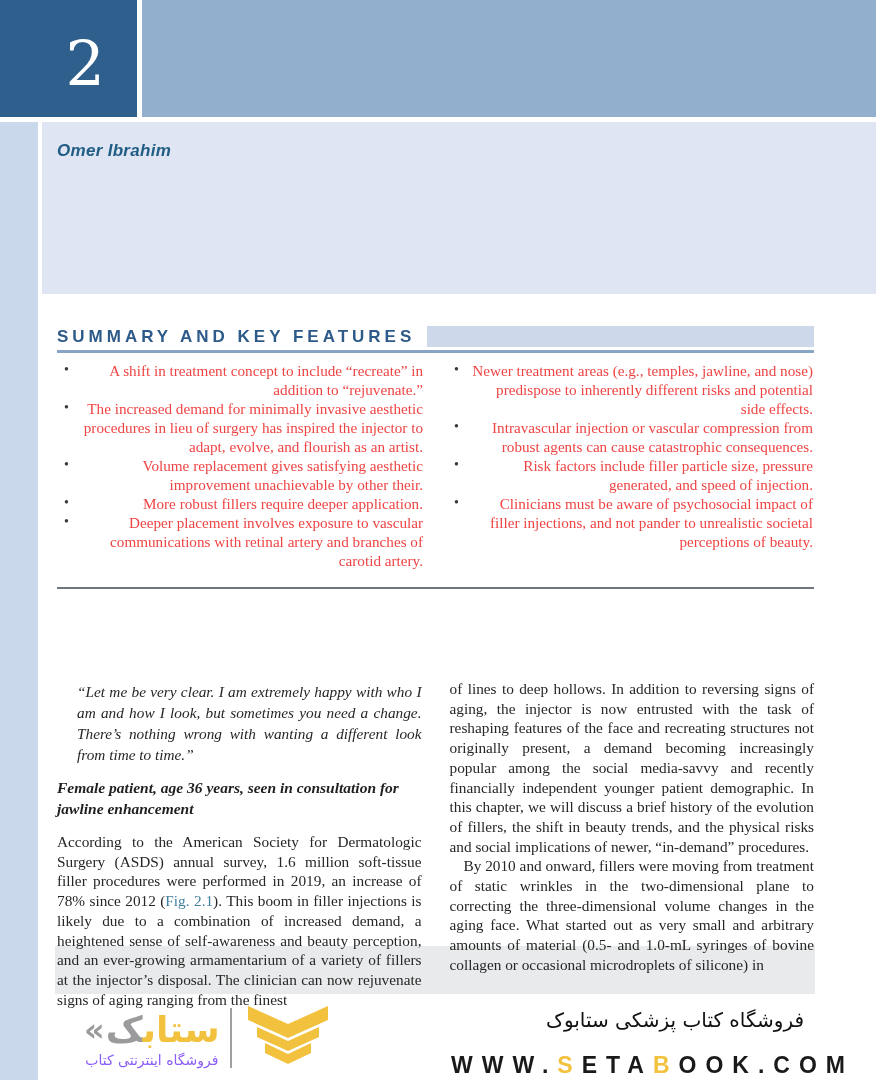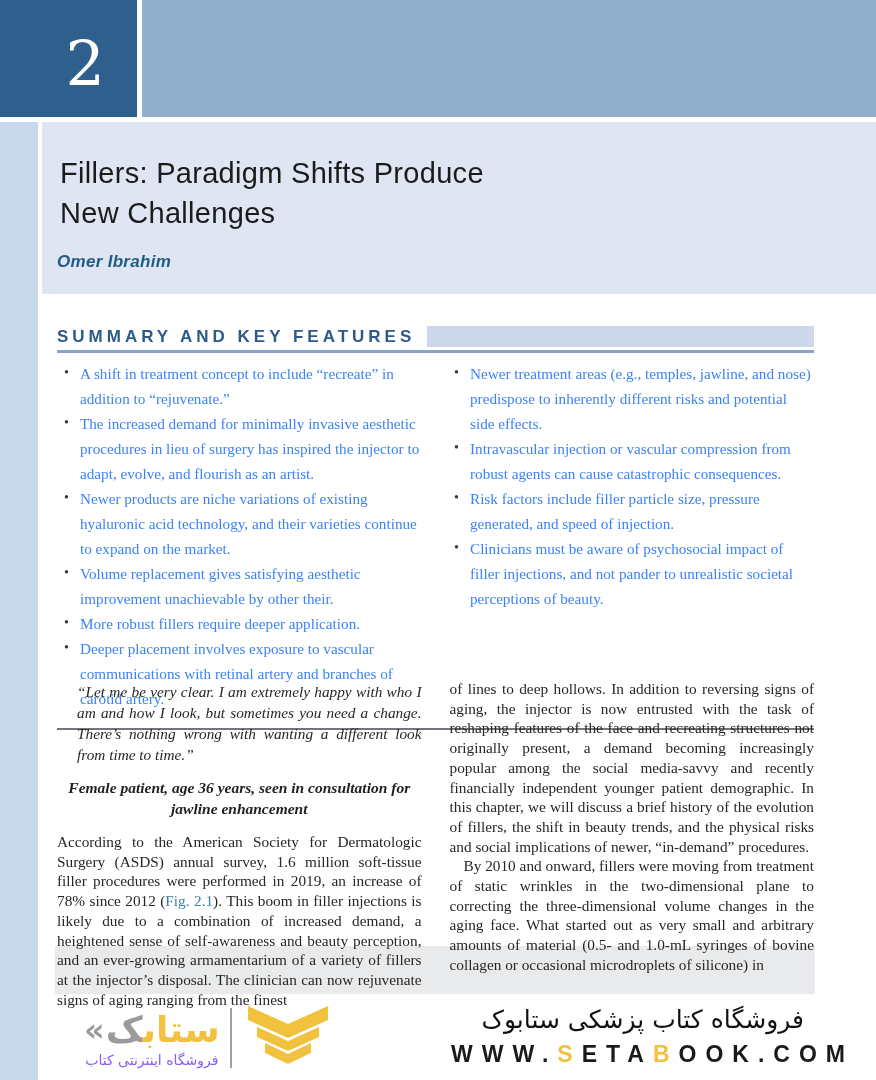--- a/index.html
+++ b/index.html
@@ -41,36 +41,36 @@
   }
   .author {
     margin:19px 0 0 15px;
     font-family:"Liberation Sans", sans-serif;
     font-style:italic; font-weight:bold; font-size:17px; color:#215d84;
     letter-spacing:0.3px;
   }
 
   
   .summary {
-    position:absolute; left:57px; top:326px; width:757px;
+    position:absolute; left:57px; top:326px; width:757px;text-align:right;
   }
   .summary-head {
     display:flex; align-items:stretch;
     border-bottom:3px solid #88a5c6; padding-bottom:3px;
   }
   .summary-title {
     font-family:"Liberation Sans", sans-serif; font-weight:bold;
     font-size:17px; letter-spacing:4px; color:#2d5a88; white-space:nowrap;
     line-height:21px;
   }
   .summary-fill { flex:1; background:#cdd9eb; margin-left:12px; }
   .summary-cols { display:flex; gap:24px; margin-top:8px; }
   .summary-col { width:366px; }
   ul.bullets {
-    list-style:none; font-size:15.2px; line-height:25px; color:#3b82f6;
+    list-style:none; font-size:15.2px; line-height:19px; color:#ef4444;
   }
   ul.bullets li { padding-left:23px; position:relative; }
   ul.bullets li::before {
     content:"\2022"; position:absolute; left:7px; top:-1px; font-size:14px; color:#3a3a3a;
   }
   .summary-rule { margin-top:17px; border-top:2px solid #70767c; }
 
   
   .scan-band {
     position:absolute; left:55px; top:946px; width:760px; height:48px;
@@ -79,21 +79,21 @@
   .body-cols {
     position:absolute; left:57px; top:679px; width:757px;
     display:flex; gap:28px;
   }
   .col {
     width:366px; font-size:15.3px; line-height:19.7px; color:#262626;
     text-align:justify;
   }
   .quote { font-style:italic; margin:2px 0 0 20px; line-height:21px; }
   .attrib {
-    font-weight:bold; font-style:italic; text-align:center;
+    font-weight:bold; font-style:italic; text-align:left;
     margin-top:13px; line-height:20.5px; font-size:15.5px; color:#1f1f1f;
   }
   .para { margin-top:13px; }
   .para-indent { text-indent:14px; }
   .fig-link { color:#41809e; text-decoration:none; cursor:pointer; }
 
   
   .footer-logo {
     position:absolute; left:84px; top:1006px;
     display:flex; align-items:center;
@@ -114,58 +114,53 @@
   .logo-divider {
     width:2px; height:60px; background:#a0a0a2; margin:0 13px 0 10px;
   }
   .emblem { display:block; }
 
   .footer-right {
     position:absolute; right:22px; top:1008px; text-align:right;
   }
   .store-line {
     direction:rtl;
-    font-family:"DejaVu Sans", sans-serif; font-size:25px; color:#111111;
-    margin-right:50px; margin-bottom:9px; line-height:24px;
+    font-family:"DejaVu Sans", sans-serif; font-size:20px; color:#111111;
+    margin-right:50px; margin-bottom:20px; line-height:24px;
   }
   .url-line {
     font-family:"Liberation Sans", sans-serif; font-weight:bold;
     font-size:23px; letter-spacing:9px; color:#1a1a1a; line-height:26px;
     white-space:nowrap;
   }
   .url-yellow { color:#f2c13d; }
 </style>
 </head>
 <body>
 
 <div class="chapter-box">
   <div class="chapter-num">2</div>
 </div>
 <div class="header-band"></div>
 <div class="side-strip"></div>
 
 <div class="title-box">
-  <div class="page-title">
-    <div>Fillers: Paradigm Shifts Produce</div>
-    <div>New Challenges</div>
-  </div>
   <div class="author">Omer Ibrahim</div>
 </div>
 
 <div class="summary">
   <div class="summary-head">
     <span class="summary-title">SUMMARY AND KEY FEATURES</span>
     <span class="summary-fill"></span>
   </div>
   <div class="summary-cols">
     <div class="summary-col">
       <ul class="bullets">
         <li>A shift in treatment concept to include “recreate” in addition to “rejuvenate.”</li>
         <li>The increased demand for minimally invasive aesthetic procedures in lieu of surgery has inspired the injector to adapt, evolve, and flourish as an artist.</li>
-        <li>Newer products are niche variations of existing hyaluronic acid technology, and their varieties continue to expand on the market.</li>
         <li>Volume replacement gives satisfying aesthetic improvement unachievable by other their.</li>
         <li>More robust fillers require deeper application.</li>
         <li>Deeper placement involves exposure to vascular communications with retinal artery and branches of carotid artery.</li>
       </ul>
     </div>
     <div class="summary-col">
       <ul class="bullets">
         <li>Newer treatment areas (e.g., temples, jawline, and nose) predispose to inherently different risks and potential side effects.</li>
         <li>Intravascular injection or vascular compression from robust agents can cause catastrophic consequences.</li>
         <li>Risk factors include filler particle size, pressure generated, and speed of injection.</li>

